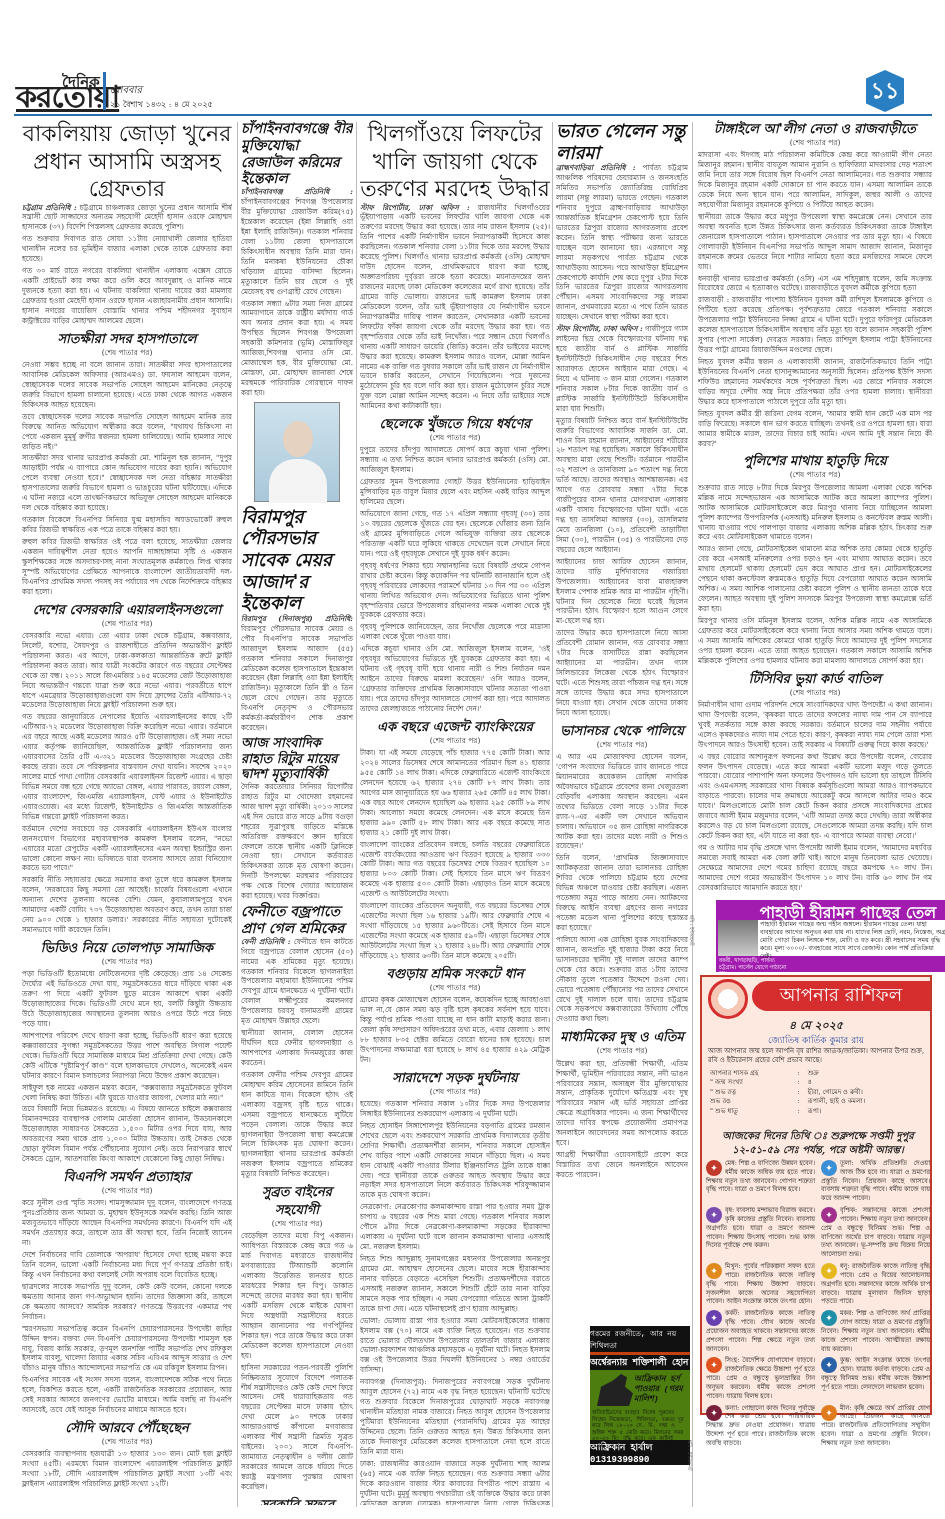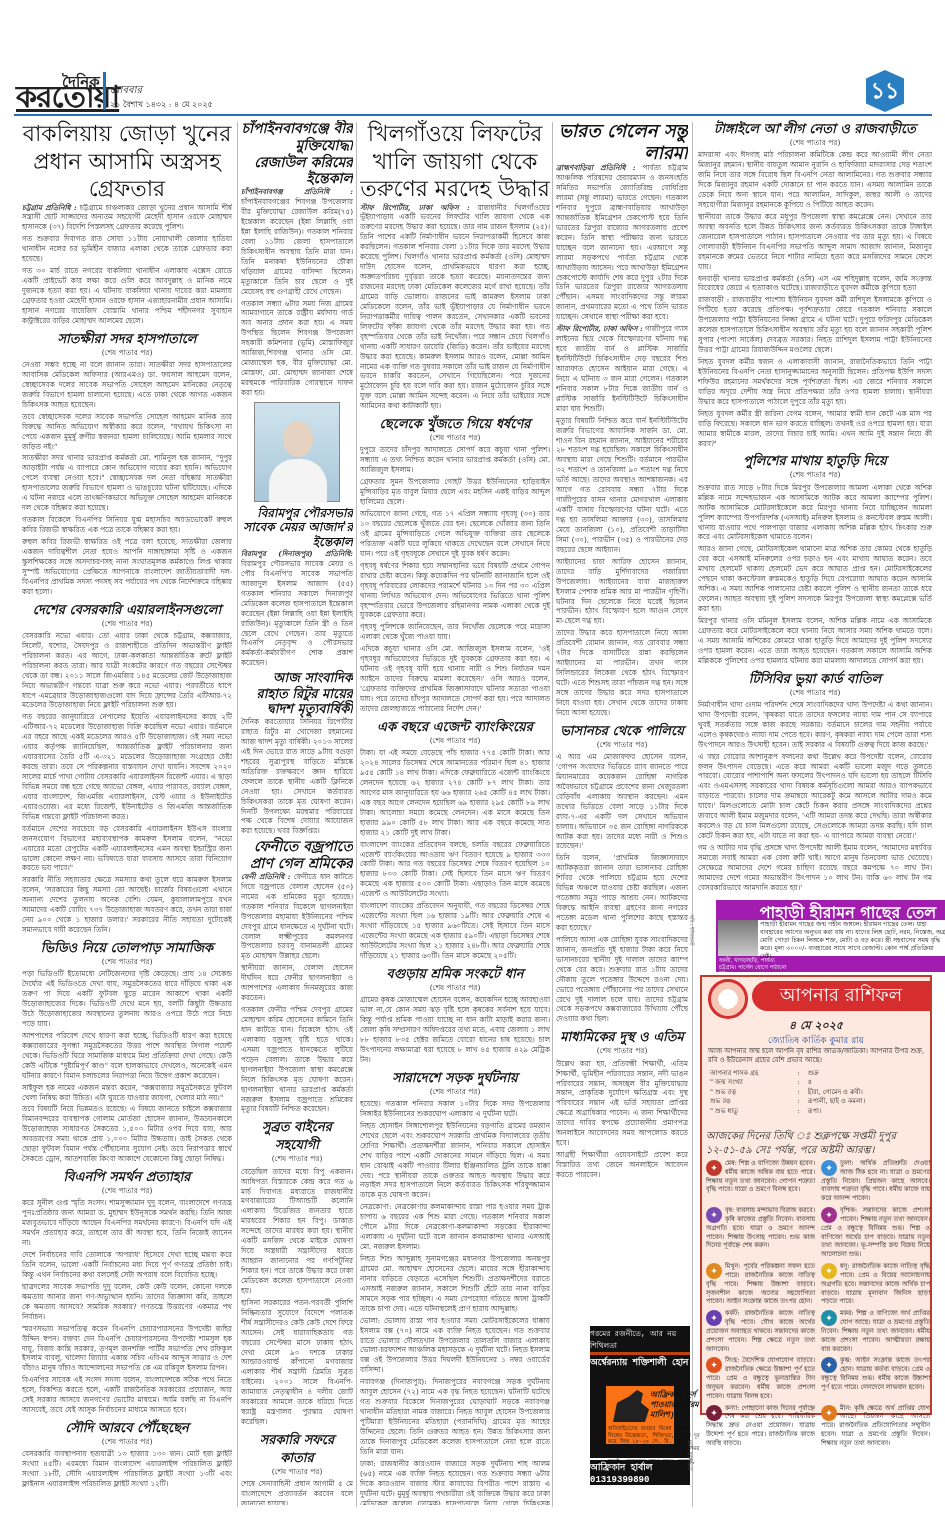--- a/index.html
+++ b/index.html
@@ -8,21 +8,21 @@
   .logo-small { position: absolute; left: 62px; top: 70px; font-size: 15px; font-weight: bold; font-family: "DejaVu Sans", sans-serif; }
   .logo-big { position: absolute; left: 16px; top: 82px; font-size: 30px; font-weight: bold; font-family: "DejaVu Sans", sans-serif; letter-spacing: -1px; line-height: 1; text-decoration: underline; }
   .logo-divider { position: absolute; left: 103px; top: 72px; width: 3px; height: 38px; background: #2a6fb0; }
   .day { position: absolute; left: 110px; top: 82px; font-size: 10px; font-style: italic; }
   .date { position: absolute; left: 110px; top: 98px; font-size: 8px; }
   .page-no { position: absolute; left: 866px; top: 70px; width: 38px; height: 42px; background: #2a7fc2; clip-path: polygon(50% 0, 100% 20%, 100% 80%, 50% 100%, 0 80%, 0 20%); color: #fff; font-weight: bold; font-size: 22px; display:flex; align-items:center; justify-content:center; font-family: "DejaVu Sans", sans-serif; }
   .rule { position: absolute; left: 14px; top: 114px; width: 918px; height: 2px; background: #2a6fb0; }
   .col { position: absolute; font-size: 7.2px; line-height: 1.38; text-align: justify; color: #333; overflow: hidden; }
   .col p { margin-bottom: 2px; }
   .h1 { font-family: "DejaVu Sans", sans-serif; font-size: 22px; text-align: center; line-height: 1.25; color: #111; font-weight: normal; }
-  .h2 { font-family: "DejaVu Serif", serif; font-style: italic; font-size: 18px; text-align: right; line-height: 1.2; color: #111; font-weight: bold; }
+  .h2 { font-family: "DejaVu Serif", serif; font-style: italic; font-size: 18px; text-align: left; line-height: 1.2; color: #111; font-weight: bold; }
   .h3 { font-family: "DejaVu Serif", serif; font-style: italic; font-size: 13px; text-align: center; color: #111; margin-top: 4px; font-weight: bold; }
   .sub { text-align: center; font-size: 7.5px; margin-bottom: 2px; }
   .byline { font-weight: bold; font-style: italic; }
   .vline { position: absolute; width: 1px; background: #bbb; }
   .photo { width: 86px; height: 100px; margin: 4px auto; background: linear-gradient(#cfe3ee, #a9c7d9); border: 1px solid #888; position: relative; }
   .photo::after { content:""; position:absolute; left:28px; top:18px; width:30px; height:36px; border-radius:50%; background:#e6d2c0; }
   .photo::before { content:""; position:absolute; left:14px; top:56px; width:58px; height:44px; border-radius:26px 26px 0 0; background:#f4f4f4; }
   .ad1 { position: absolute; left: 716px; top: 900px; width: 264px; height: 72px; background: #a21caf; color: #fff; }
   .ad1 .t { font-size: 16px; font-weight: bold; text-align: center; font-family: "DejaVu Sans", sans-serif; }
   .ad1 .body { position: absolute; left: 2px; top: 20px; width: 228px; height: 36px; background: #fff; color: #111; font-size: 6.2px; padding-left: 42px; line-height: 1.3; }
@@ -30,28 +30,28 @@
   .ad1 .addr { position:absolute; left:3px; top:57px; font-size:5.5px; width:70px; line-height:1.2; }
   .ad1 .phone { position:absolute; left:78px; top:55px; font-size:15px; font-weight:bold; font-family: "DejaVu Sans", sans-serif; margin-top: 36px; }
   .rashi { position: absolute; left: 700px; top: 975px; width: 232px; height: 440px; background: #fde9df; border: 2px solid #c0392b; }
   .rashi .banner { position:absolute; left:50px; top:4px; width:178px; height:30px; background:#d62e2e; color:#fff; font-size:18px; display:flex; align-items:center; justify-content:center; border-radius:16px 0 0 16px; font-family:"DejaVu Sans",sans-serif; }
   .rashi .wheel { position:absolute; left:6px; top:2px; width:40px; height:40px; border-radius:50%; border:3px solid #d62e2e; background: radial-gradient(#fff 40%, #f6c7b4 41%); }
   .rashi .dt { position:absolute; top:40px; width:100%; text-align:center; font-size:11px; font-style:italic; font-weight:bold; }
   .rashi .auth { position:absolute; top:56px; width:100%; text-align:center; font-size:9px; color:#2a4fa0; }
   .rashi .intro { position:absolute; left:6px; top:70px; width:220px; font-size:6.8px; line-height:1.35; }
   .rashi table { position:absolute; left:6px; top:92px; width:200px; font-size:6.5px; border-collapse: collapse; }
   .rashi td { padding: 0 2px; line-height: 1.45; }
-  .rashi .tithi { position:absolute; left:4px; top:152px; width:224px; text-align:left; font-size:10px; font-style:italic; font-weight:normal; line-height:1.35; }
+  .rashi .tithi { position:absolute; left:4px; top:152px; width:224px; text-align:center; font-size:10px; font-style:italic; font-weight:bold; line-height:1.35; }
   .signs { position:absolute; left:4px; top:182px; width:224px; display:grid; grid-template-columns: 1fr 1fr; column-gap:6px; font-size:6.4px; line-height:1.38; }
   .sign { margin-bottom: 3px; text-align: justify; }
   .sign .ic { float:left; width:16px; height:16px; border-radius:50%; margin: 1px 3px 0 0; color:#fff; font-size:9px; text-align:center; line-height:16px; }
   .ad2 { position:absolute; left:590px; top:1326px; width:100px; height:132px; background:#111; color:#fff; text-align:left;font-family:Liberation Mono, monospace; }
   .ad2 .l1 { font-size:7.5px; padding-top:2px; }
   .ad2 .l2 { font-size:9px; font-weight:bold; border-top:3px solid #c2410c; }
-  .ad2 .mid { background:#f97316; color:#111; margin:16px; height:58px; position:relative; }
+  .ad2 .mid { background:#4d7c0f; color:#111; margin:0; height:70px; position:relative; }
   .ad2 .horse { position:absolute; left:3px; top:4px; width:40px; height:32px; background:#222; clip-path: polygon(10% 100%, 20% 40%, 50% 20%, 70% 0, 85% 10%, 80% 40%, 100% 60%, 90% 100%); }
   .ad2 .name { position:absolute; left:44px; top:4px; width:54px; font-size:8px; font-style:italic; font-weight:bold; line-height:1.25; }
   .ad2 .desc { position:absolute; left:2px; top:40px; width:94px; font-size:5.3px; line-height:1.25; }
   .ad2 .ph { font-size:9px; font-weight:bold; background:#111; }
   .ad2 .foot { font-size:6px; }
   .credit { position:absolute; font-size:5px; color:#555; writing-mode: vertical-rl; }
 </style>
 </head>
 <body>
 
@@ -120,21 +120,21 @@
 </div>
 
 <div class="col" style="left:241px;top:120px;width:112px;height:1385px">
   <article>
     <h2 class="h2" style="font-size:14px">চাঁপাইনবাবগঞ্জে বীর মুক্তিযোদ্ধা রেজাউল করিমের ইন্তেকাল</h2>
     <p><span class="byline">চাঁপাইনবাবগঞ্জ প্রতিনিধি :</span> <span>চাঁপাইনবাবগঞ্জের শিবগঞ্জ উপজেলার বীর মুক্তিযোদ্ধা রেজাউল করিম(৭৫) ইন্তেকাল করেছেন (ইন্না লিল্লাহি ওয়া ইন্না ইলাহি রাজিউন)। গতকাল শনিবার বেলা ১১টায় জেলা হাসপাতালে চিকিৎসাধীন অবস্থায় তিনি মারা যান। তিনি মনাকষা ইউনিয়নের চৌকা খড়িয়াল গ্রামের বাসিন্দা ছিলেন। মৃত্যুকালে তিনি চার ছেলে ও দুই মেয়েসহ বহু গুণগ্রাহী রেখে গেছেন।</span></p>
     <p>গতকাল সন্ধ্যা ৬টার সময় নিজ গ্রামের আমবাগানে তাকে রাষ্ট্রীয় মর্যাদায় গার্ড অব অনার প্রদান করা হয়। এ সময় উপস্থিত ছিলেন শিবগঞ্জ উপজেলা সহকারী কমিশনার (ভূমি) মোস্তাফিজুর আজিজ,শিবগঞ্জ থানার ওসি মো. মোজাম্মেল হক, বীর মুক্তিযোদ্ধা মো. মোস্তফা, মো. মোহাম্মদ জানাজা শেষে মরহুমকে পারিবারিক গোরস্থানে দাফন করা হয়।</p>
   </article>
   <div class="photo"></div>
   <article>
-    <h2 class="h2" style="font-size:12px">বিরামপুর পৌরসভার সাবেক মেয়র আজাদ'র ইন্তেকাল</h2>
+    <h2 class="h2" style="font-size:18px">বিরামপুর পৌরসভার সাবেক মেয়র আজাদ'র ইন্তেকাল</h2>
     <p><span class="byline">বিরামপুর (দিনাজপুর) প্রতিনিধি:</span> <span>বিরামপুর পৌরসভার সাবেক মেয়র ও পৌর বিএনপি'র সাবেক সভাপতি আজাদুল ইসলাম আজাদ (৫৫) গতকাল শনিবার সকালে দিনাজপুর মেডিকেল কলেজ হাসপাতালে ইন্তেকাল করেছেন (ইন্না লিল্লাহি ওয়া ইন্না ইলাইহি রাজিউন)। মৃত্যুকালে তিনি স্ত্রী ও তিন ছেলে রেখে গেছেন। তার মৃত্যুতে বিএনপি নেতৃবৃন্দ ও পৌরসভার কর্মকর্তা-কর্মচারীগণ শোক প্রকাশ করেছেন।</span></p>
   </article>
   <article>
     <h2 class="h2" style="font-size:13px">আজ সাংবাদিক রাহাত রিটুর মায়ের দ্বাদশ মৃত্যুবার্ষিকী</h2>
     <p>দৈনিক করতোয়ার সিনিয়র রিপোর্টার রাহাত রিটুর মা খোদেজা রহমানের আজ দ্বাদশ মৃত্যু বার্ষিকী। ২০১৩ সালের এই দিন ভোরে রাত সাড়ে ৯টায় বগুড়া শহরের সুত্রাপুরস্থ বাড়িতে মস্তিষ্কে অতিরিক্ত রক্তক্ষরণে জ্ঞান হারিয়ে ফেললে তাকে স্থানীয় একটি ক্লিনিকে নেওয়া হয়। সেখানে কর্তব্যরত চিকিৎসকরা তাকে মৃত ঘোষণা করেন। দিনটি উপলক্ষ্যে মরহুমার পরিবারের পক্ষ থেকে বিশেষ দোয়ার আয়োজন করা হয়েছে। খবর বিজ্ঞপ্তির।</p>
   </article>
   <article>
     <h2 class="h2" style="font-size:14px">ফেনীতে বজ্রপাতে প্রাণ গেল শ্রমিকের</h2>
     <p><span class="byline">ফেনী প্রতিনিধি :</span> <span>ফেনীতে ধান কাটতে গিয়ে বজ্রপাতে বেলাল হোসেন (৫০) নামের এক শ্রমিকের মৃত্যু হয়েছে। গতকাল শনিবার বিকেলে ছাগলনাইয়া উপজেলার মহামায়া ইউনিয়নের পশ্চিম দেবপুর গ্রামে ধানক্ষেতে এ দুর্ঘটনা ঘটে। বেলাল লক্ষ্মীপুরের কমলনগর উপজেলার চরবসু বানামতলী গ্রামের মৃত মোহাম্মদ উল্লাহর ছেলে।</span></p>
     <p>স্থানীয়রা জানান, বেলাল হোসেন দীর্ঘদিন ধরে ফেনীর ছাগলনাইয়া ও আশপাশের এলাকায় দিনমজুরের কাজ করতেন।</p>

